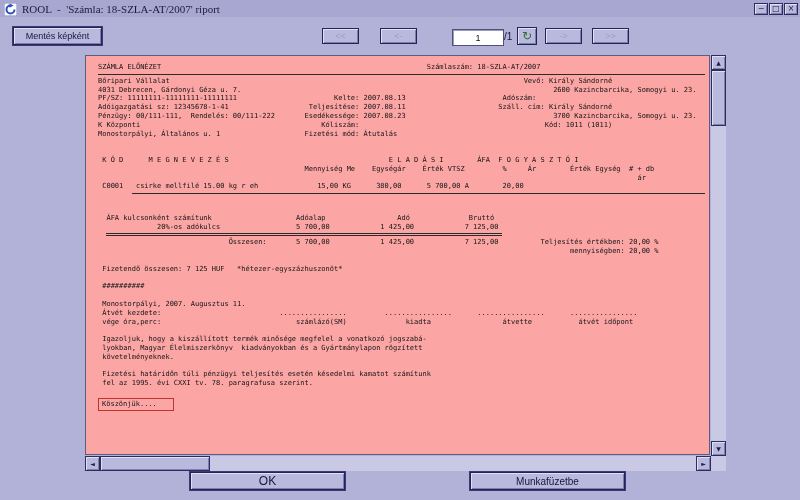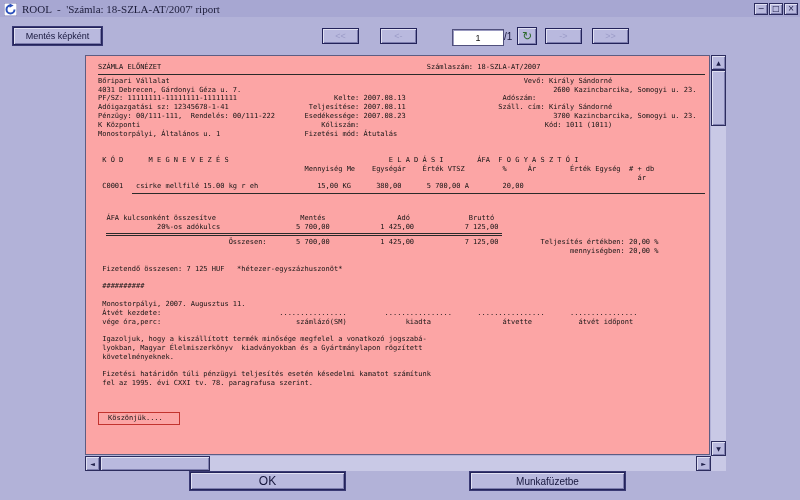--- a/index.html
+++ b/index.html
@@ -53,21 +53,21 @@
   .ln{
     font-family:"DejaVu Sans Mono",monospace;font-size:7px;
     line-height:8.8px;height:8.8px;white-space:pre;color:#141414;
   }
   .ln.tall{height:auto;}
   .rule{border-top:1px solid #2a2a2a;margin:2px 0;}
   .rule-row{margin-left:34px;}
   .rule-double{margin-left:8px;width:396px;height:1px;border-bottom:1px solid #2a2a2a;}
   .redbox{
     display:inline-block;border:1px solid #c2332e;
-    padding:1px 16px 2px 9px;margin-top:15px;
+    padding:1px 16px 2px 3px;margin-top:1px;
     font-family:"DejaVu Sans Mono",monospace;font-size:7px;color:#141414;white-space:pre;
   }
   
   .vscroll{position:absolute;left:711px;top:55px;width:15px;height:401px;background:#c9c9e6;}
   .hscroll{position:absolute;left:85px;top:456px;width:626px;height:15px;background:#c9c9e6;}
   .sb-btn{
     position:absolute;width:15px;height:15px;background:#b9b9de;border:1px solid #2c2c5e;box-sizing:border-box;
     box-shadow:inset 1px 1px 0 #e0e0f2, inset -1px -1px 0 #8080b0;
     font-size:6px;line-height:13px;text-align:center;color:#20204a;padding:0;cursor:default;
     font-family:"DejaVu Sans",sans-serif;
@@ -126,21 +126,21 @@
     <div class="ln">Monostorpályi, Általános u. 1                    Fizetési mód: Átutalás</div>
     <div class="ln"></div>
     <div class="ln"></div>
     <div class="ln"> K Ó D      M E G N E V E Z É S                                      E L A D Á S I        ÁFA  F O G Y A S Z T Ó I</div>
     <div class="ln">                                                 Mennyiség Me    Egységár    Érték VTSZ         %     Ár        Érték Egység  # + db</div>
     <div class="ln">                                                                                                                                ár</div>
     <div class="ln"> C0001   csirke mellfilé 15.00 kg r eh              15,00 KG      380,00      5 700,00 A        20,00</div>
     <div class="rule rule-row"></div>
     <div class="ln"></div>
     <div class="ln"></div>
-    <div class="ln">  ÁFA kulcsonként összesítve                    Mentés                 Adó              Bruttó</div>
+    <div class="ln">  ÁFA kulcsonként számítunk                    Adóalap                 Adó              Bruttó</div>
     <div class="ln">              20%-os adókulcs                  5 700,00            1 425,00            7 125,00</div>
     <div class="rule rule-double"></div>
     <div class="ln">                               Összesen:       5 700,00            1 425,00            7 125,00          Teljesítés értékben: 20,00 %</div>
     <div class="ln">                                                                                                                mennyiségben: 20,00 %</div>
     <div class="ln"></div>
     <div class="ln"> Fizetendő összesen: 7 125 HUF   *hétezer-egyszázhuszonöt*</div>
     <div class="ln"></div>
     <div class="ln"> ##########</div>
     <div class="ln"></div>
     <div class="ln"> Monostorpályi, 2007. Augusztus 11.</div>

